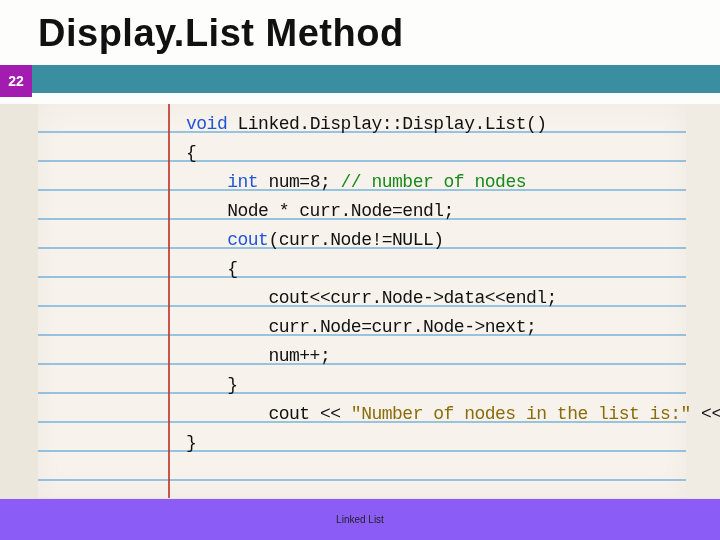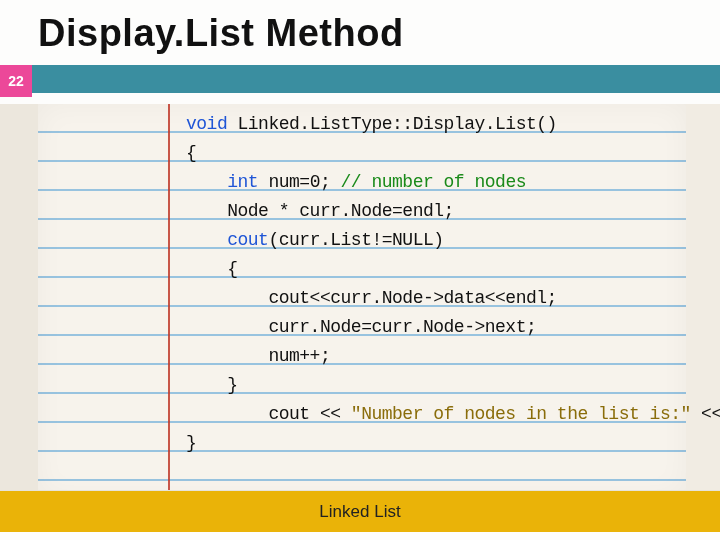--- a/index.html
+++ b/index.html
@@ -19,21 +19,21 @@
     width: 100%;
     height: 28px;
     background: #3a8ea0;
     position: relative;
   }
   .page-badge {
     position: absolute;
     left: 0; top: 0;
     height: 32px;
     width: 32px;
-    background: #ec4899;
+    background: #a21caf;
     color: #fff;
     font-size: 14px;
     font-weight: bold;
     display: flex;
     align-items: center;
     justify-content: center;
   }
 
   .paper-area {
     position: absolute;
@@ -102,53 +102,53 @@
   .left-pad {
     position: absolute;
     left: 0; top: 0;
     width: 38px; height: 100%;
     background: #ece7dd;
   }
 
   .footer {
     position: absolute;
     left: 0;
-    bottom: 8px;
+    bottom: 0;
     width: 720px;
     height: 42px;
-    background: #eab308;
+    background: #8b5cf6;
     display: flex;
     align-items: center;
     justify-content: center;
-    font-size: 17px;
+    font-size: 10px;
     color: #222;
     border-top: 1px solid #e6e3dc;
   }
 </style>
 </head>
 <body>
 
 <div class="slide">
 
   <div class="title">Display.List Method</div>
 
   <div class="band">
     <div class="page-badge">22</div>
   </div>
 
   <div class="paper-area">
     <div class="left-pad"></div>
     <div class="ruled">
       <div class="margin-line"></div>
 
-      <div class="code"><span class="kw">void</span><span> Linked.ListType::Display.List()</span>
+      <div class="code"><span class="kw">void</span><span> Linked.Display::Display.List()</span>
 <span>{</span>
-    <span class="kw">int</span><span> num=0; </span><span class="cmt">// number of nodes</span>
+    <span class="kw">int</span><span> num=8; </span><span class="cmt">// number of nodes</span>
 <span>    Node * curr.Node=endl;</span>
-    <span class="kw">cout</span><span>(curr.List!=NULL)</span>
+    <span class="kw">cout</span><span>(curr.Node!=NULL)</span>
 <span>    {</span>
 <span>        cout&lt;&lt;curr.Node-&gt;data&lt;&lt;endl;</span>
 <span>        curr.Node=curr.Node-&gt;next;</span>
 <span>        num++;</span>
 <span>    }</span>
 <span>        cout &lt;&lt; </span><span class="str">"Number of nodes in the list is:"</span><span> &lt;&lt; num &lt;&lt; endl;</span>
 <span>}</span></div>
     </div>
   </div>
 

